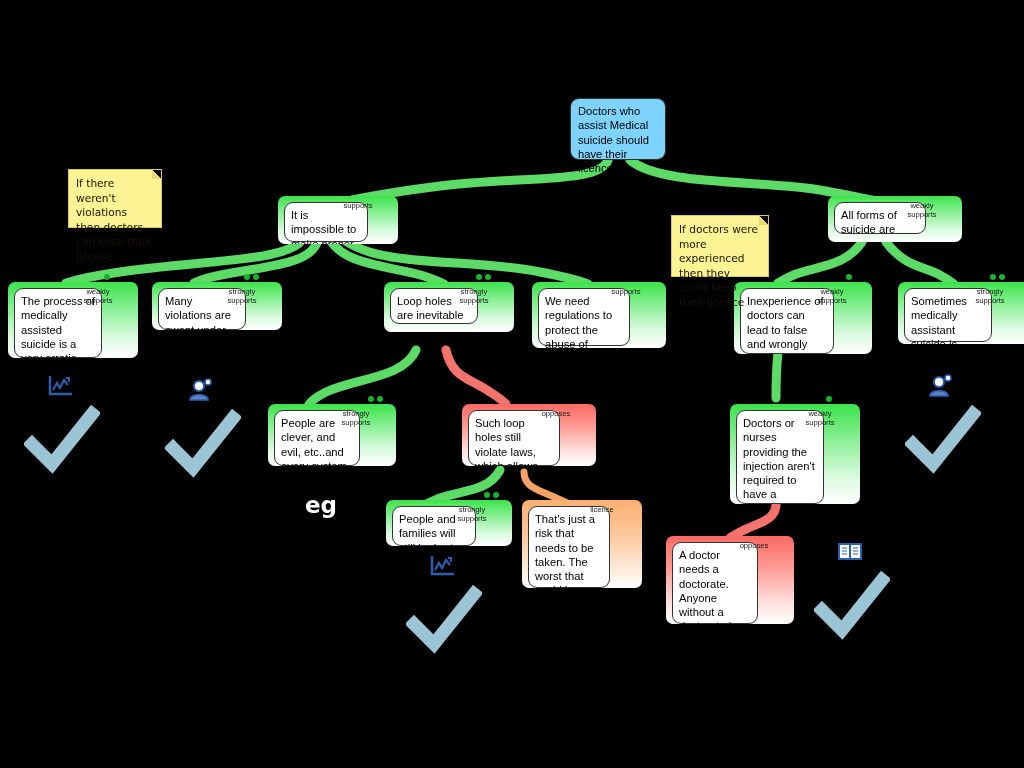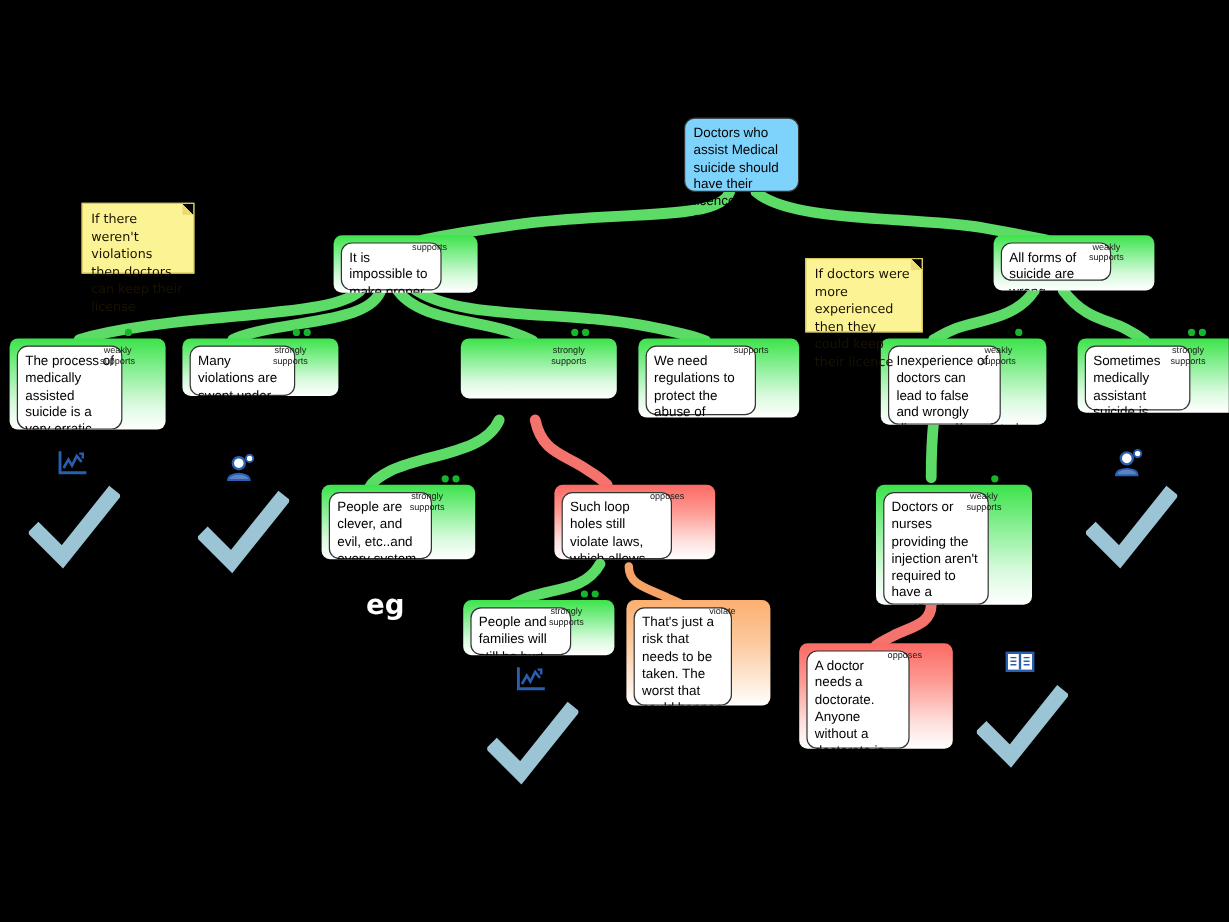--- a/index.html
+++ b/index.html
@@ -95,20 +95,22 @@
     <div class="card" style="width:88px;height:42px;">
       <span>Many violations are swept under the rug.</span></div>
     <div class="reltag">strongly supports</div>
   </div>
 
   <div class="dots" style="left:476px;top:274px;">
       <i></i>
       <i></i>
     </div>
   <div class="node g-supports" style="left:384px;top:282px;width:130px;height:50px;">
+    <div class="card" style="width:88px;height:36px;">
+      <span>Loop holes are inevitable</span></div>
     <div class="reltag">strongly supports</div>
   </div>
 
   <div class="node g-supports" style="left:532px;top:282px;width:134px;height:66px;">
     <div class="card" style="width:92px;height:58px;">
       <span>We need regulations to protect the abuse of assisting suicide</span></div>
     <div class="reltag">supports</div>
   </div>
 
   <div class="dots" style="left:846px;top:274px;">
@@ -161,21 +163,21 @@
     </div>
   <div class="node g-supports" style="left:386px;top:500px;width:126px;height:46px;">
     <div class="card" style="width:84px;height:40px;">
       <span>People and families will still be hurt regardless</span></div>
     <div class="reltag">strongly supports</div>
   </div>
 
   <div class="node g-rebuts" style="left:522px;top:500px;width:120px;height:88px;">
     <div class="card" style="width:82px;height:82px;">
       <span>That's just a risk that needs to be taken. The worst that could happen is more innocent people dying.</span></div>
-    <div class="reltag">violate</div>
+    <div class="reltag">licence</div>
   </div>
 
   <div class="node g-opposes" style="left:666px;top:536px;width:128px;height:88px;">
     <div class="card" style="width:86px;height:82px;">
       <span>A doctor needs a doctorate. Anyone without a doctorate is not considered qualified.</span></div>
     <div class="reltag">opposes</div>
   </div>
 
   <div class="sticky" style="left:68px;top:169px;width:94px;height:59px;">
     <div class="fold"></div>

